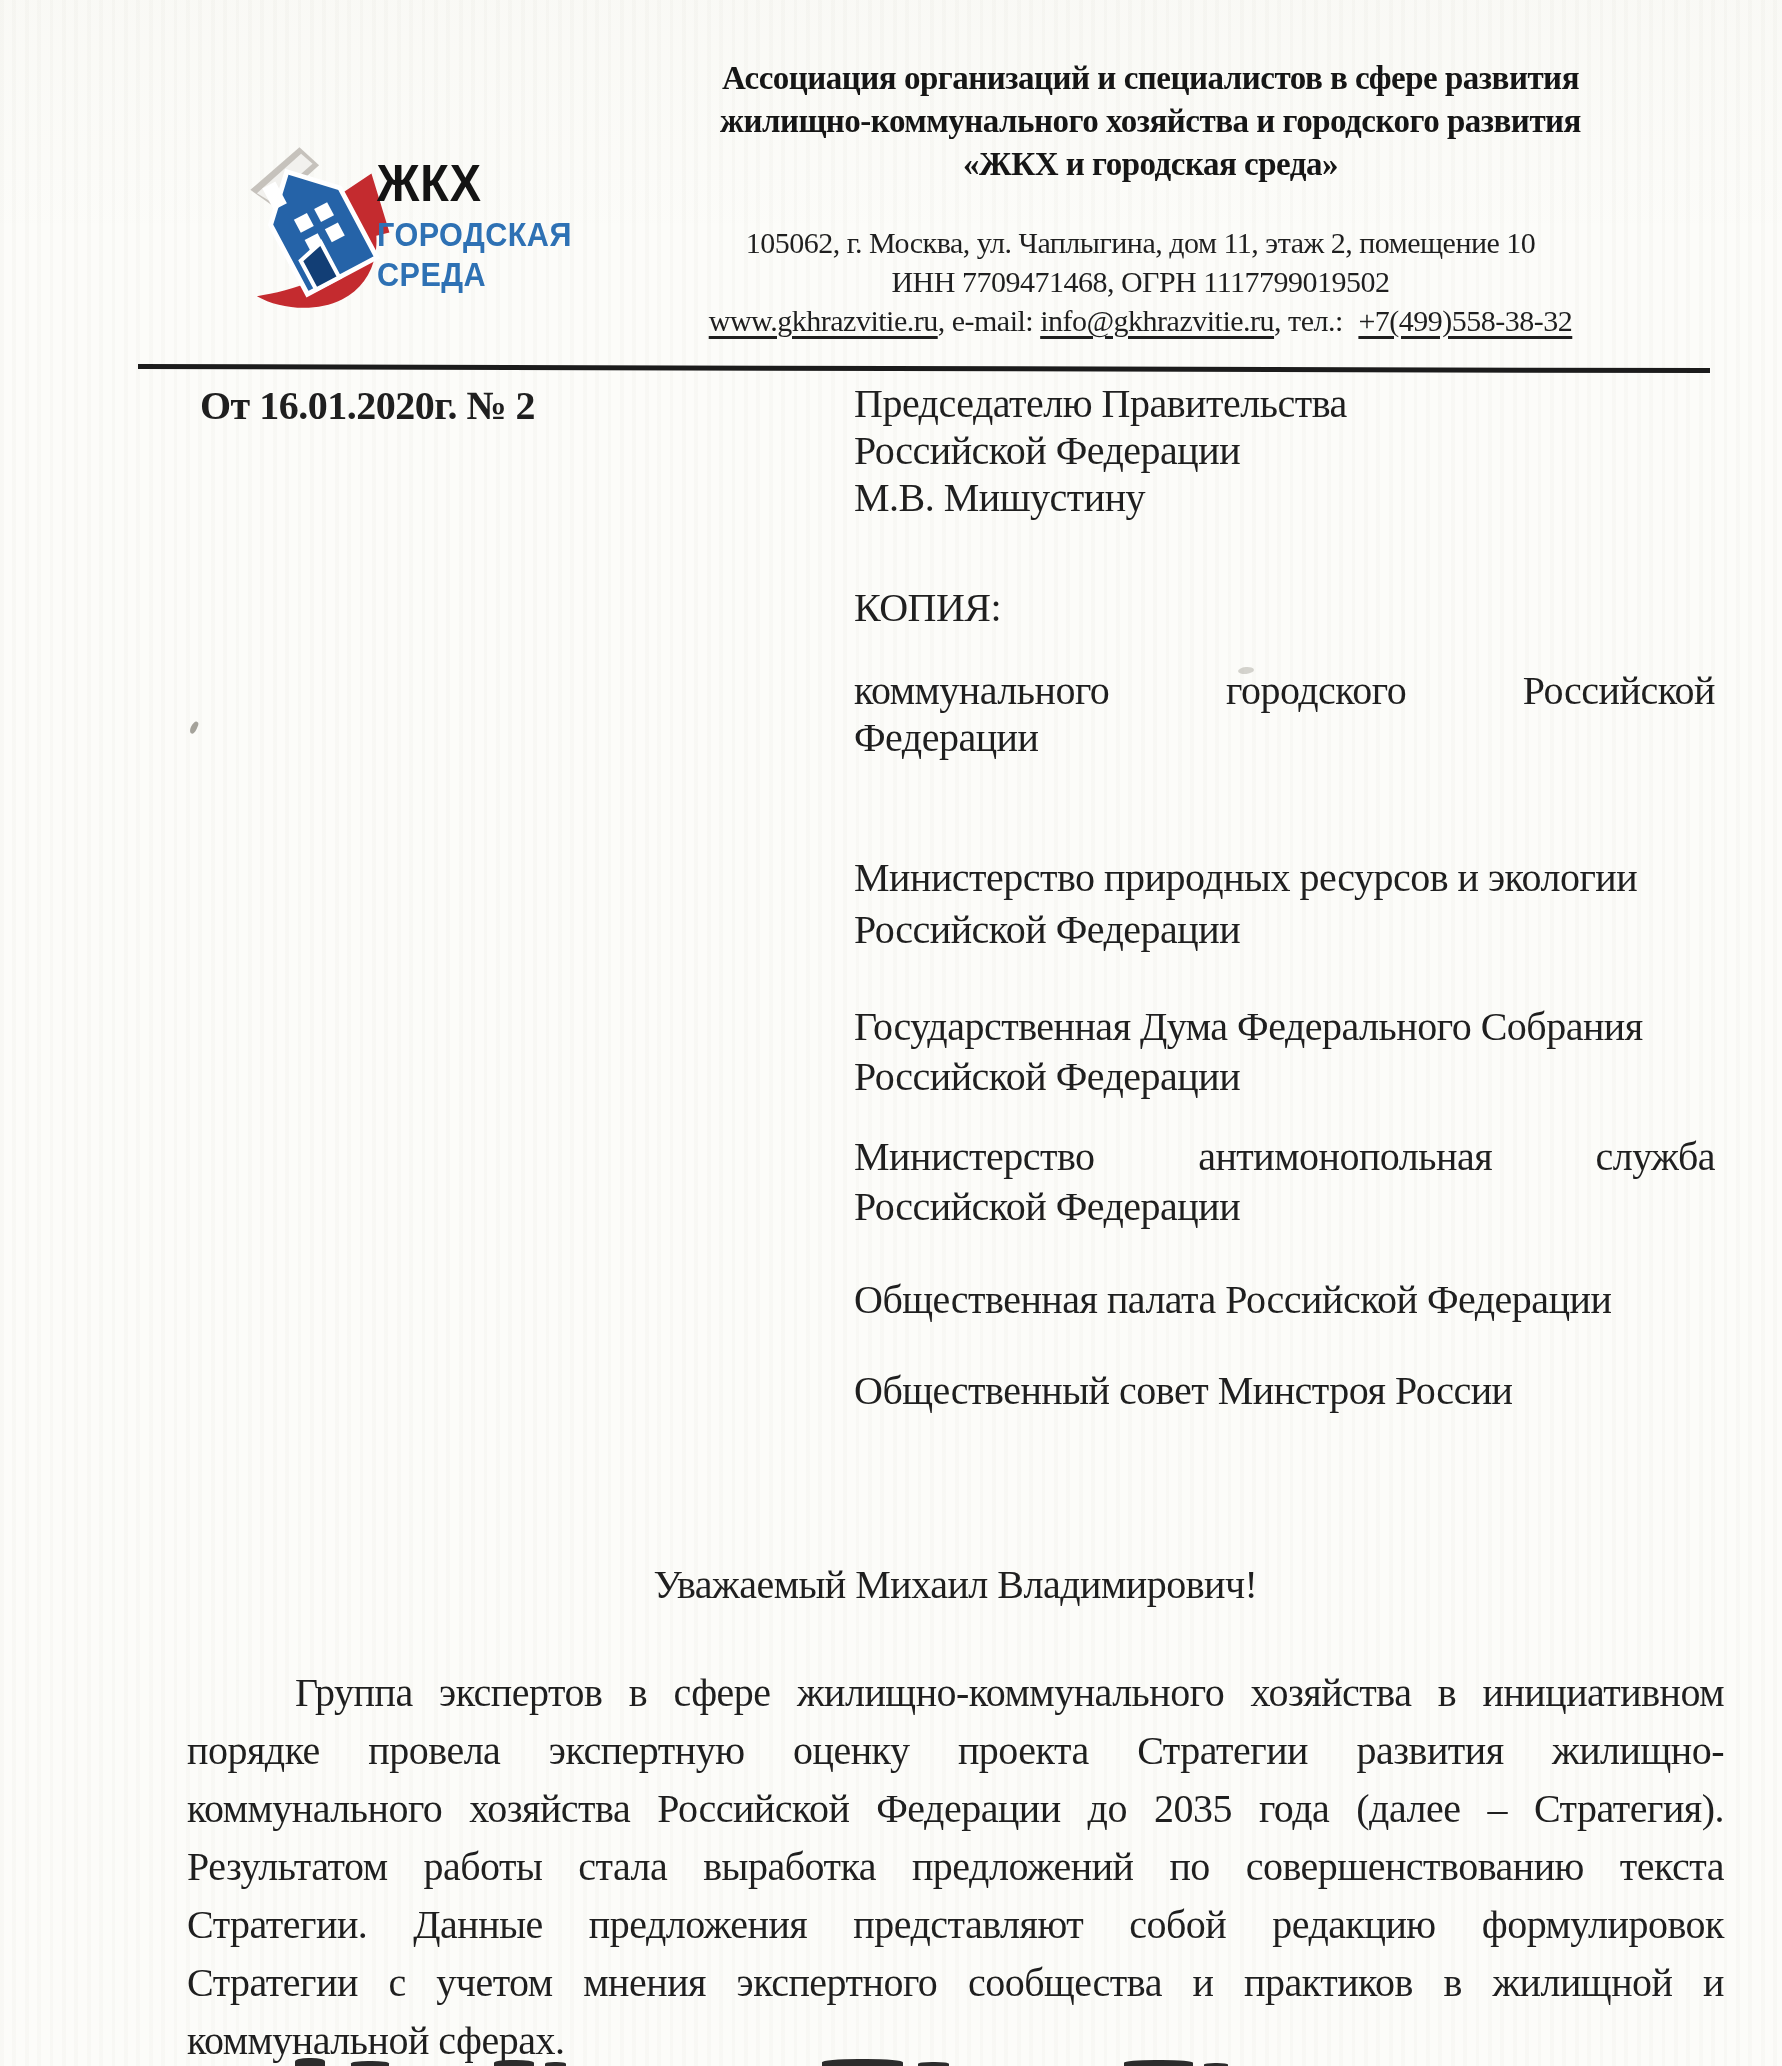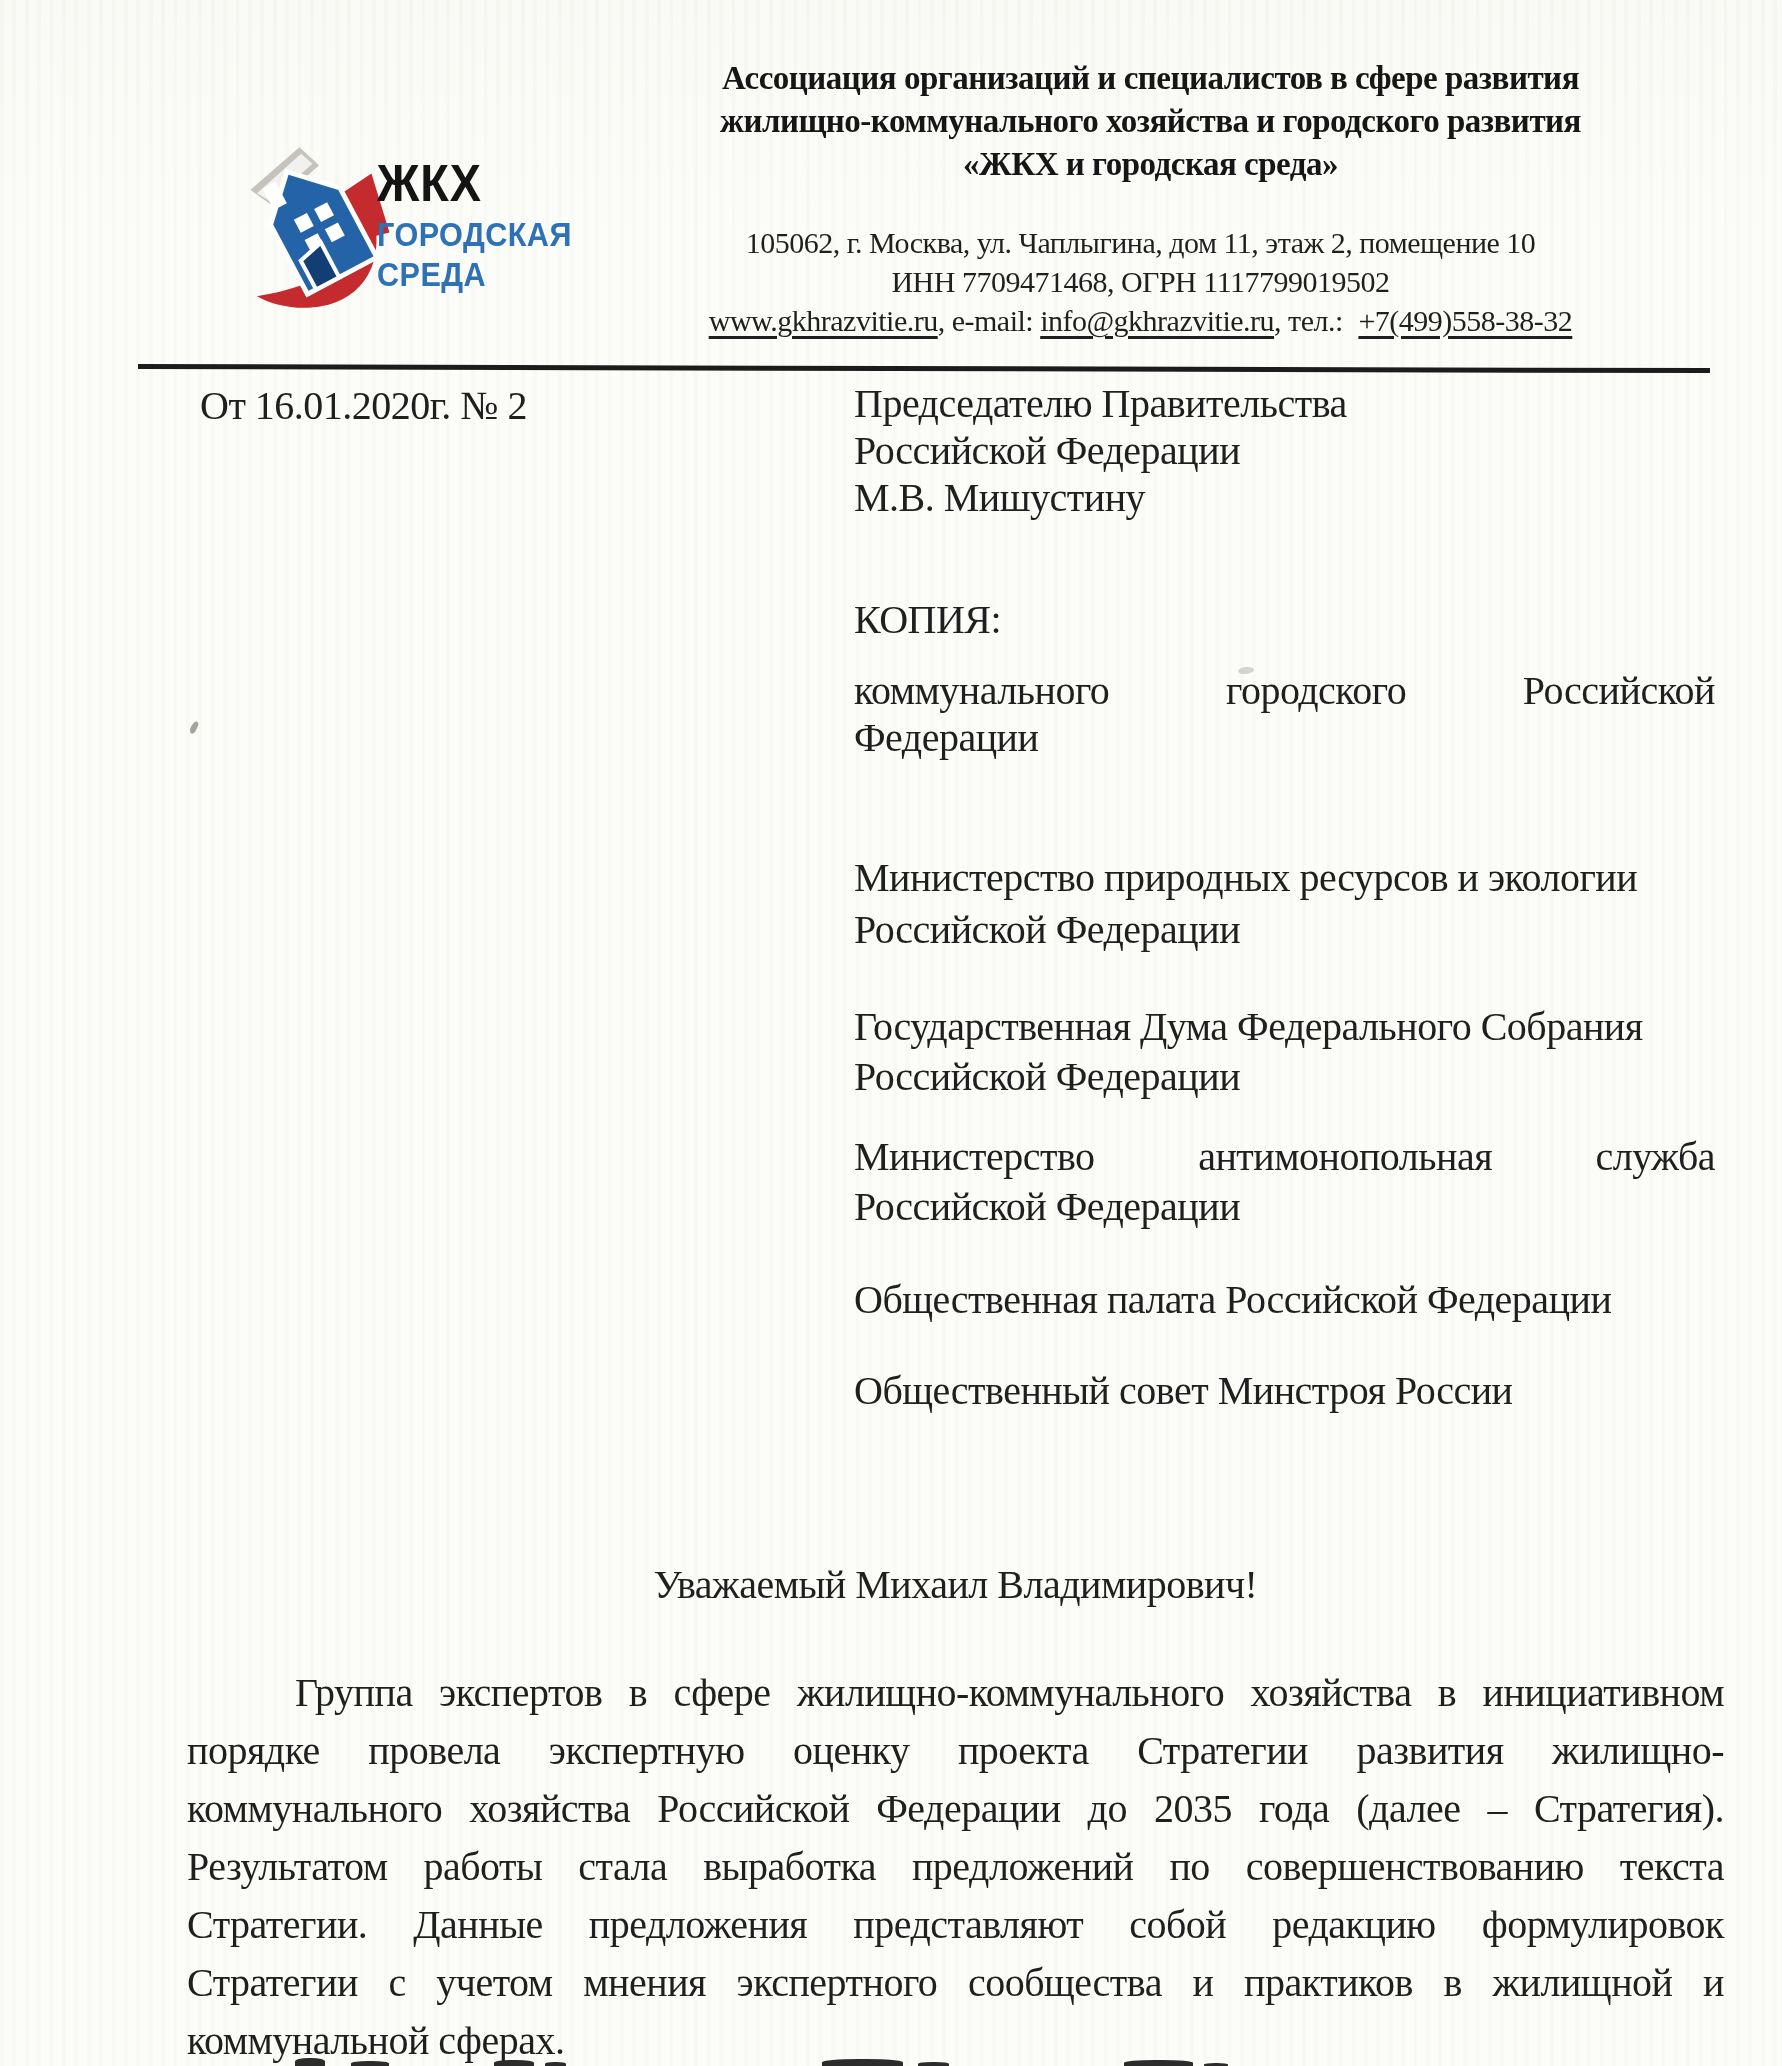--- a/index.html
+++ b/index.html
@@ -50,28 +50,28 @@
   .u { text-decoration:underline; text-decoration-thickness:2.7px; text-underline-offset:4.8px; }
   .u-phone { padding-left:8.6px; }
 
   .rule {
     left:138px; top:364px; width:1572px; height:5.4px;
     background:#1c1c1c;
     transform:rotate(.15deg); transform-origin:left center;
   }
 
   
-  .ref-date { left:200px; top:382px; font-size:40px; letter-spacing:-0.5px; }
+  .ref-date { left:200px; top:382px; font-size:40px; letter-spacing:-0.5px;font-weight:bold; }
 
   .addr { left:854px; width:861px; font-size:40px; letter-spacing:-0.5px; }
   .lh88 { line-height:47px; }
   .lh92 { line-height:50px; }
   .lh96 { line-height:52px; }
   #addr-to      { top:380px;  }
-  #copy-label   { top:584px;margin-top:12px; }
+  #copy-label   { top:584px; }
   #copy-minstroy{ top:667px; }
   #copy-priroda { top:852px; }
   #copy-duma    { top:1002px; }
   #copy-fas     { top:1132px; }
   #copy-palata  { top:1276px; }
   #copy-sovet   { top:1367px; }
   .just { text-align:justify; text-align-last:justify; }
 
   
   .salutation {

